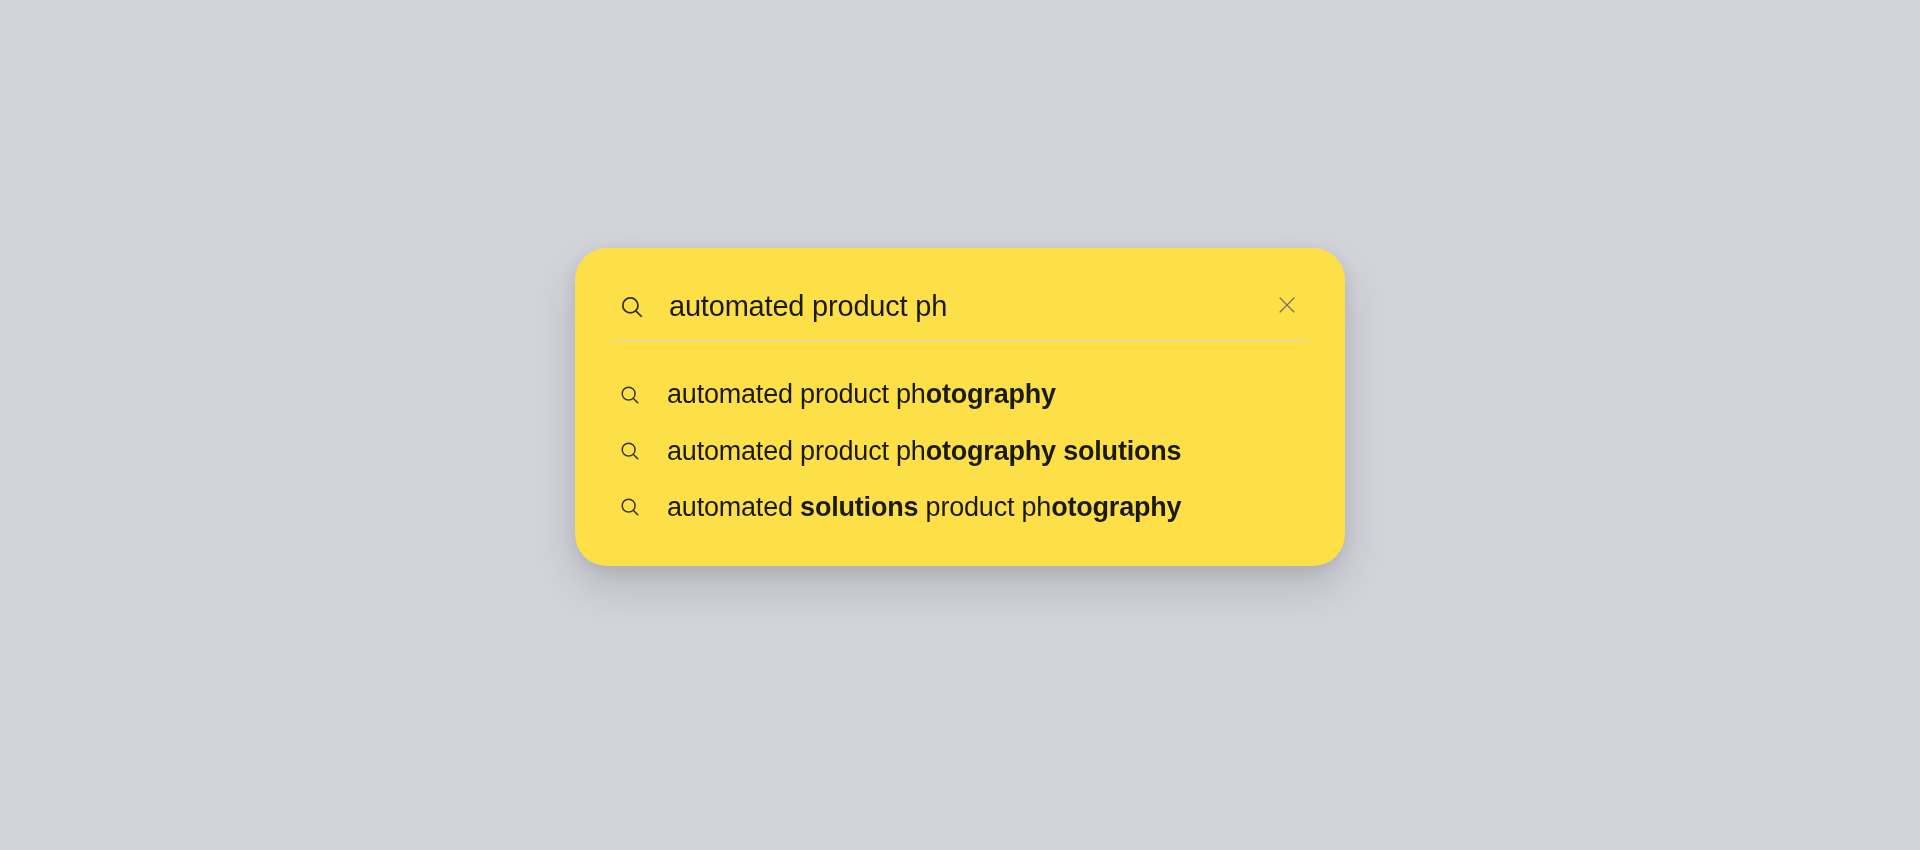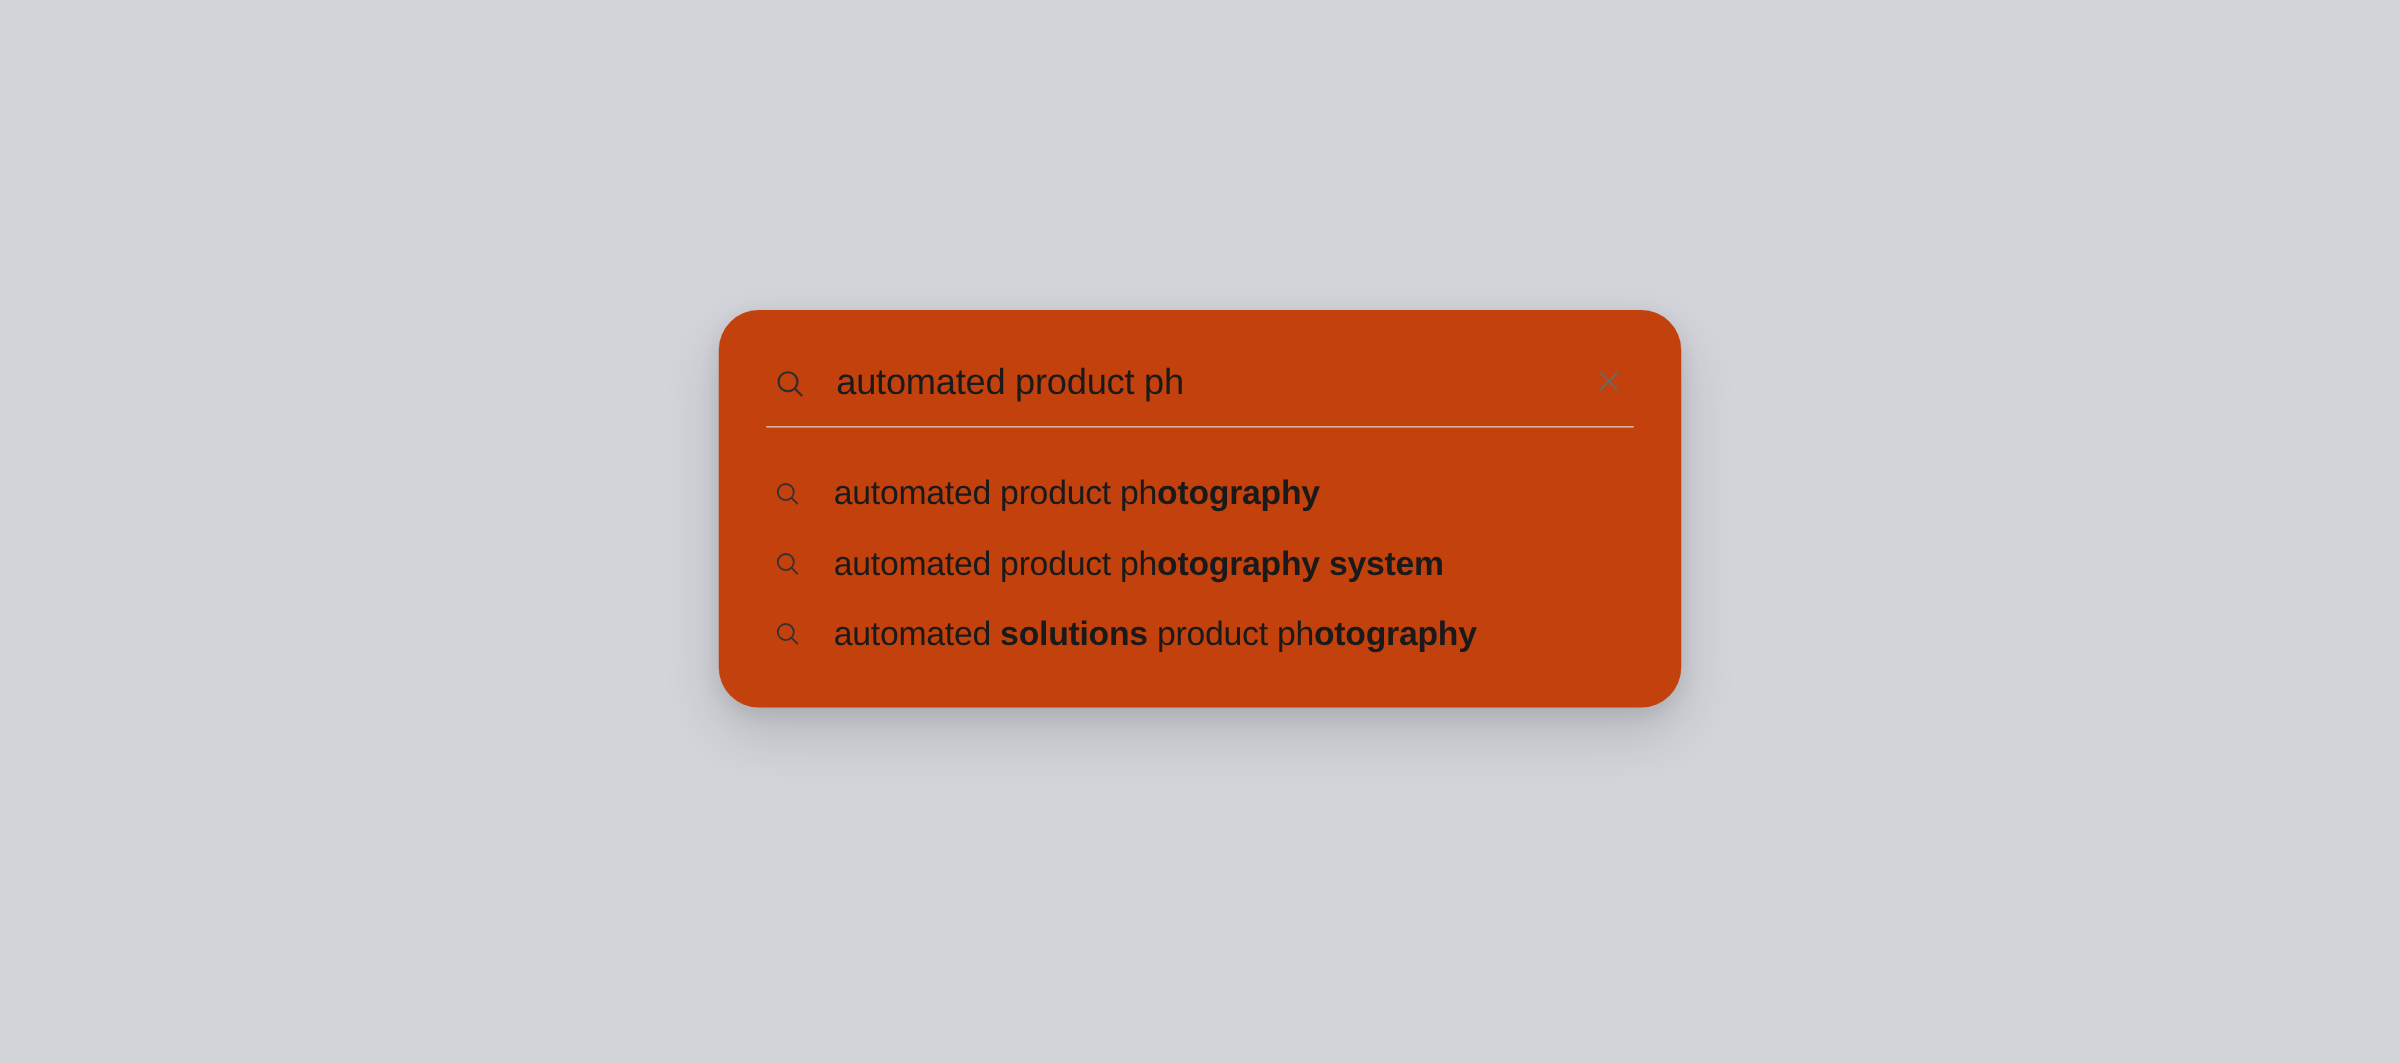--- a/index.html
+++ b/index.html
@@ -14,21 +14,21 @@
       background: #d3d4da;
       font-family: -apple-system, BlinkMacSystemFont, "Segoe UI", "Helvetica Neue", Arial, sans-serif;
       font-stretch: condensed;
       display: flex;
       align-items: center;
       justify-content: center;
     }
 
     .search-panel {
       width: 770px;
-      background: #c2410c;
+      background: #fde047;
       border-radius: 32px;
       box-shadow: 0 20px 45px rgba(0,0,0,0.14), 0 5px 15px rgba(0,0,0,0.08);
       padding: 30px 38px 38px 38px;
       position: relative;
       top: -18px;
     }
 
     .search-row {
       display: flex;
       align-items: center;
@@ -140,21 +140,21 @@
         </span>
         <span class="suggestion-text">automated product ph<b>otography</b></span>
       </div>
       <div class="suggestion-item">
         <span class="search-icon small">
           <svg viewBox="0 0 24 24" width="22" height="22" fill="none" stroke="currentColor" stroke-width="1.6">
             <circle cx="10.5" cy="10.5" r="7"></circle>
             <line x1="21" y1="21" x2="15.5" y2="15.5"></line>
           </svg>
         </span>
-        <span class="suggestion-text">automated product ph<b>otography system</b></span>
+        <span class="suggestion-text">automated product ph<b>otography solutions</b></span>
       </div>
       <div class="suggestion-item">
         <span class="search-icon small">
           <svg viewBox="0 0 24 24" width="22" height="22" fill="none" stroke="currentColor" stroke-width="1.6">
             <circle cx="10.5" cy="10.5" r="7"></circle>
             <line x1="21" y1="21" x2="15.5" y2="15.5"></line>
           </svg>
         </span>
         <span class="suggestion-text">automated <b>solutions</b> product ph<b>otography</b></span>
       </div>

